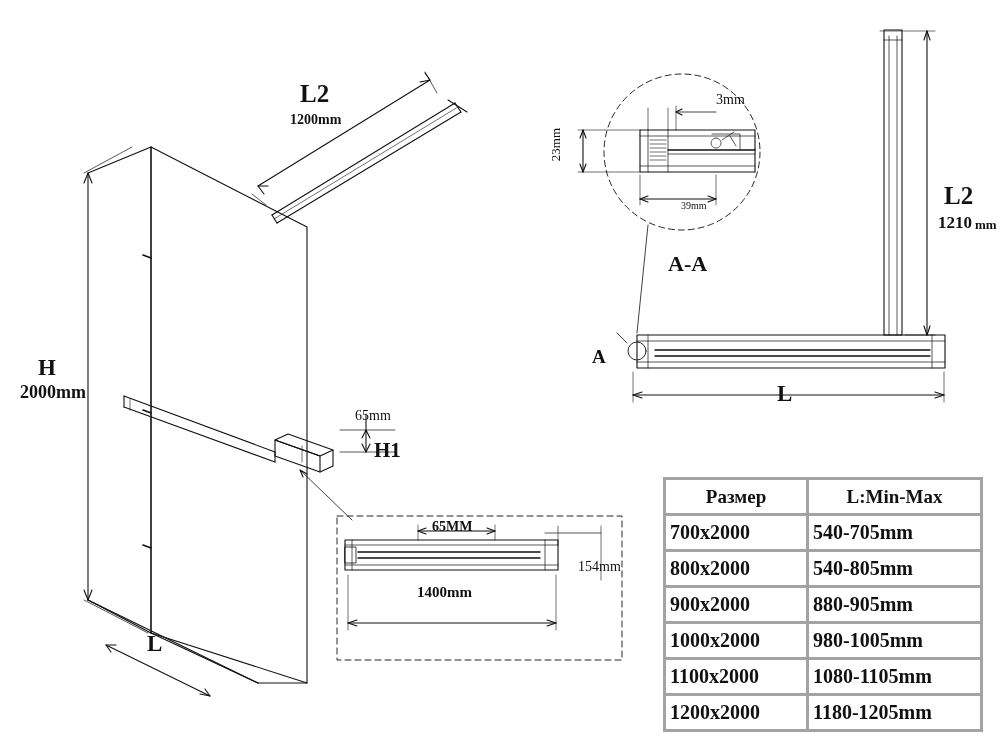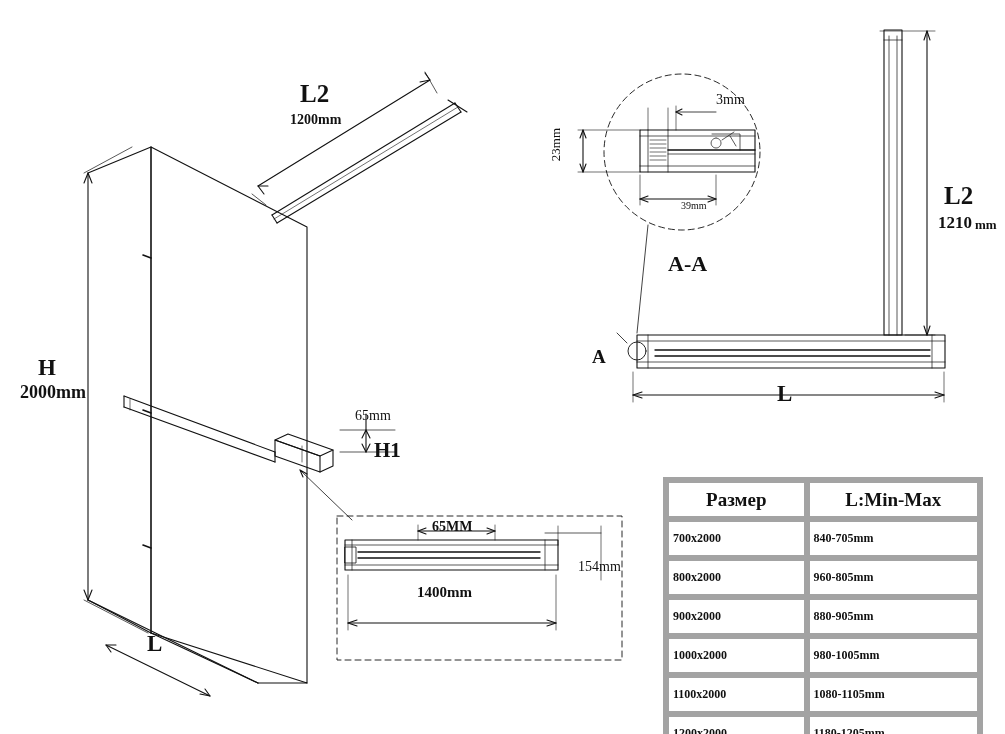--- a/index.html
+++ b/index.html
@@ -5,24 +5,24 @@
   html,body{margin:0;padding:0;background:#ffffff;}
   body{width:1005px;height:734px;position:relative;overflow:hidden;
        font-family:"Liberation Serif", serif;color:#111;}
   .root{position:absolute;inset:0;padding-left:36px;}
   svg.drawing{position:absolute;left:0;top:0;width:1005px;height:734px;}
   .lbl{position:absolute;white-space:nowrap;}
   .b{font-weight:bold;}
   
   .spec-table{position:absolute;left:663px;top:477px;width:320px;
       border-collapse:collapse;font-family:"Liberation Serif", serif;}
-  .spec-table th,.spec-table td{border:6px solid #a3a3a3;height:33px;
+  .spec-table th,.spec-table td{border:3px solid #a3a3a3;height:33px;
       padding:0 4px;}
   .spec-table th{font-size:19px;font-weight:bold;}
-  .spec-table td{font-size:12px;font-weight:bold;}
+  .spec-table td{font-size:20px;font-weight:bold;}
   .spec-table .c0{width:140px;}
   .spec-table .c1{width:180px;}
 </style>
 </head>
 <body>
 
 <div class="root">
 
   <svg class="drawing" viewBox="0 0 1005 734">
     <g fill="none" stroke="#111" stroke-width="1.1" stroke-linecap="round" stroke-linejoin="round">
@@ -215,25 +215,25 @@
   <table class="spec-table">
     <thead>
       <tr>
         <th class="c0">Размер</th>
         <th class="c1">L:Min-Max</th>
       </tr>
     </thead>
     <tbody>
       <tr>
         <td class="c0">700x2000</td>
-        <td class="c1">840-705mm</td>
+        <td class="c1">540-705mm</td>
       </tr>
       <tr>
         <td class="c0">800x2000</td>
-        <td class="c1">960-805mm</td>
+        <td class="c1">540-805mm</td>
       </tr>
       <tr>
         <td class="c0">900x2000</td>
         <td class="c1">880-905mm</td>
       </tr>
       <tr>
         <td class="c0">1000x2000</td>
         <td class="c1">980-1005mm</td>
       </tr>
       <tr>

